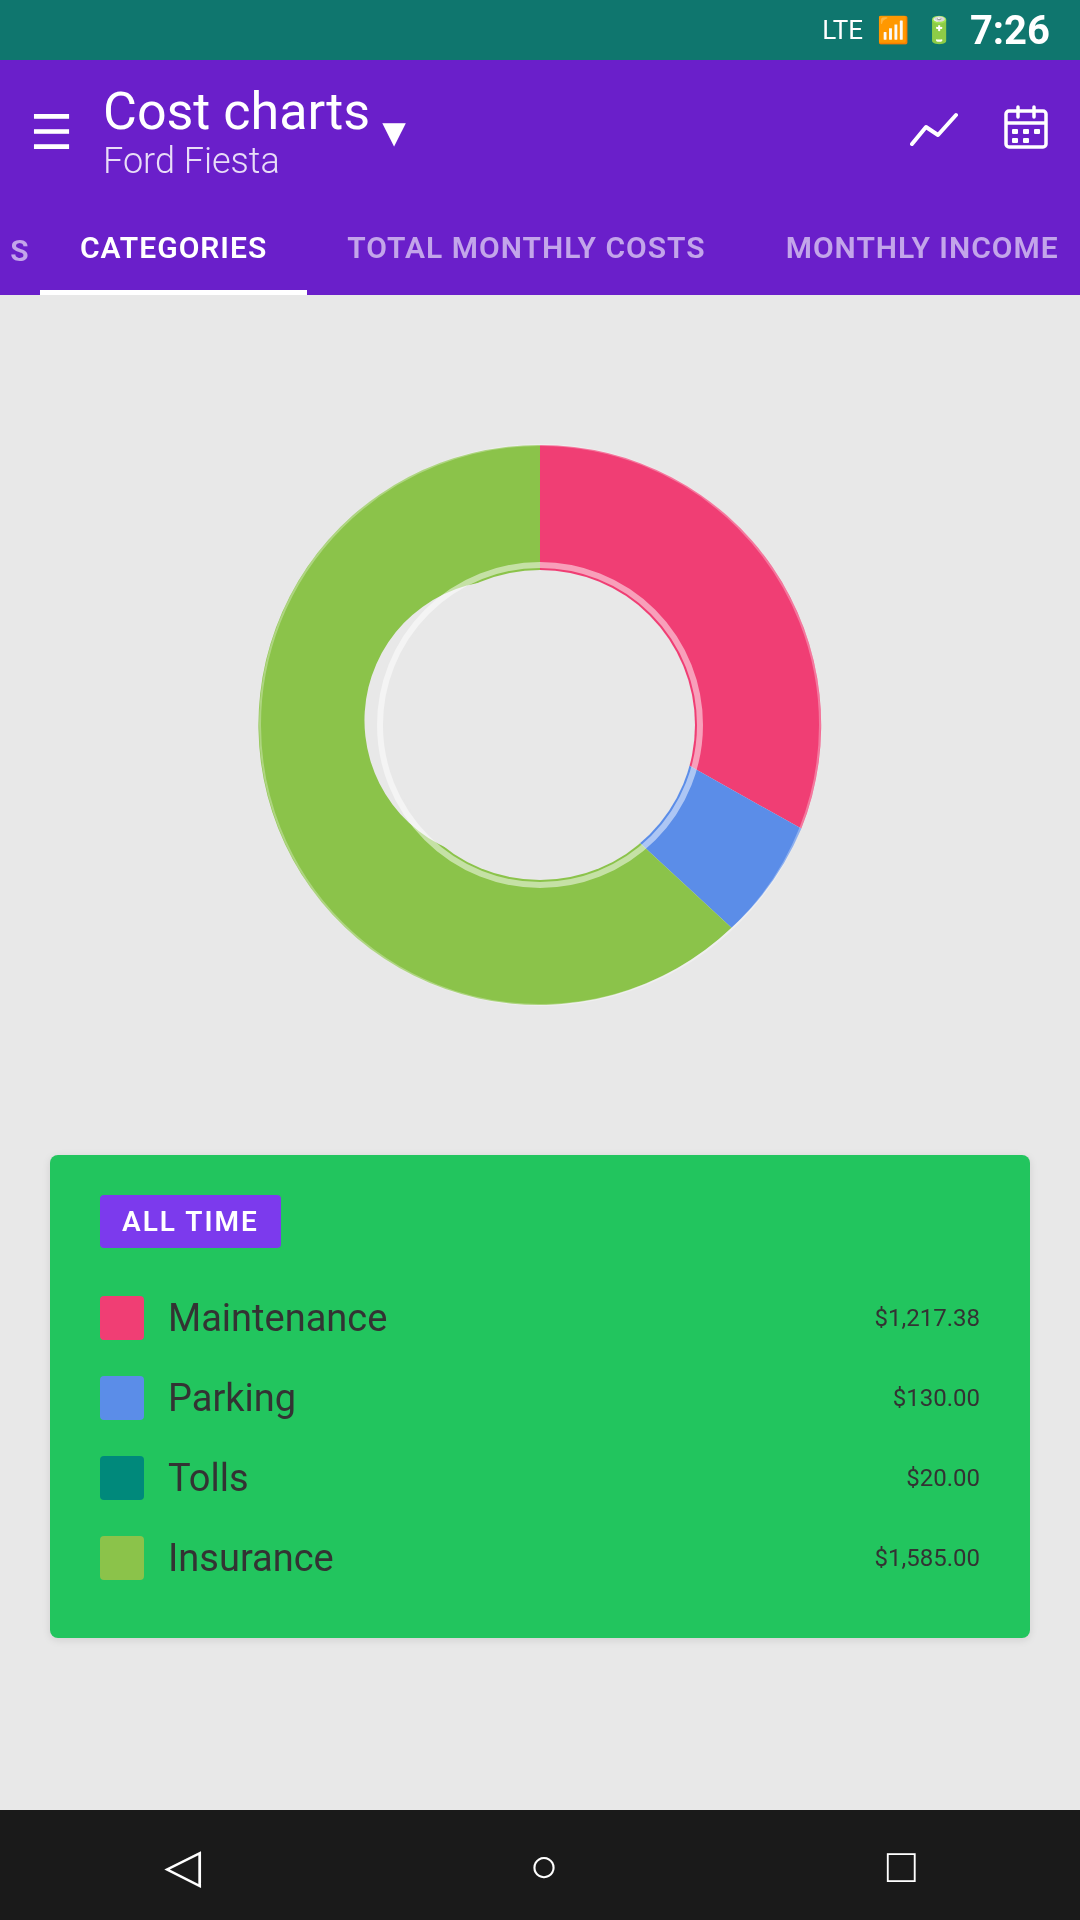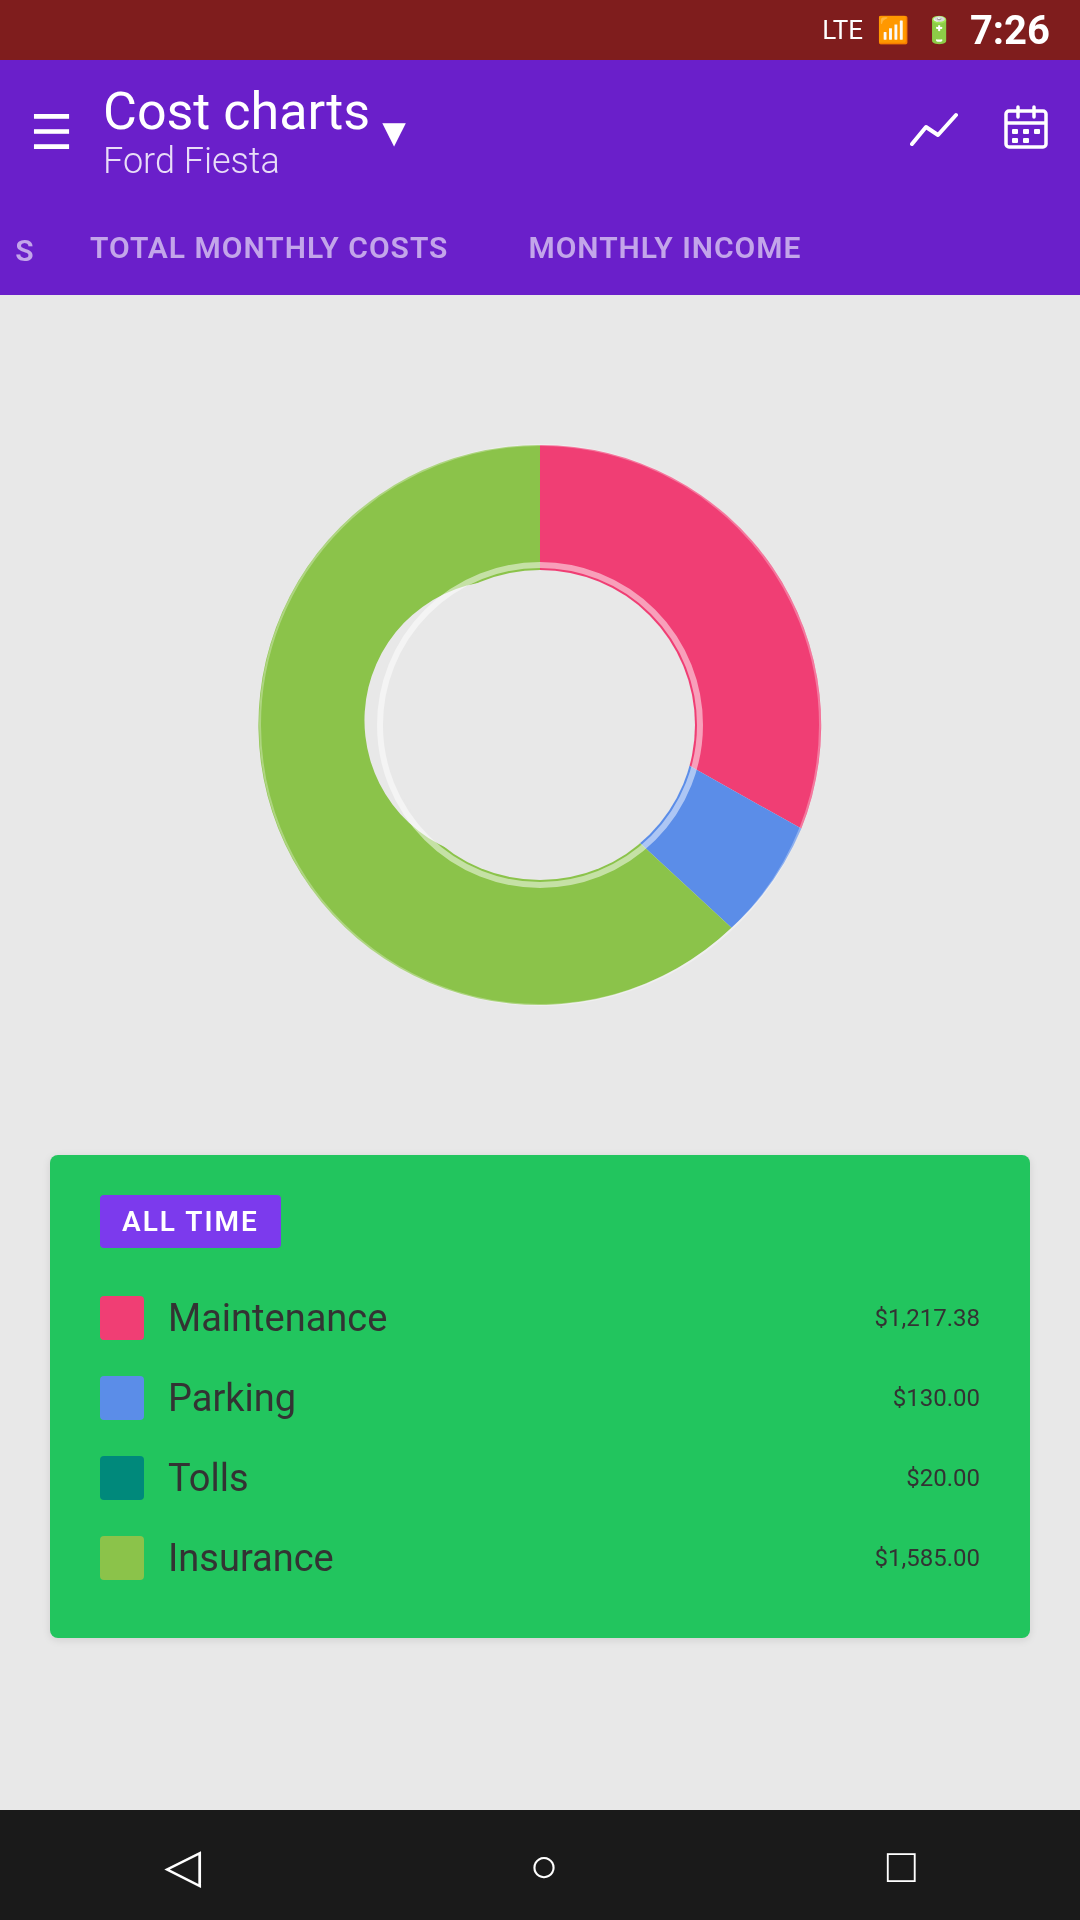--- a/index.html
+++ b/index.html
@@ -7,21 +7,21 @@
     body {
       width: 1080px;
       height: 1920px;
       font-family: 'Roboto', Arial, sans-serif;
       background: #e8e8e8;
       overflow: hidden;
     }
 
     
     .status-bar {
-      background: #7f1d1d;
+      background: #0f766e;
       height: 60px;
       display: flex;
       align-items: center;
       justify-content: flex-end;
       padding: 0 30px;
       gap: 20px;
     }
     .status-bar-icons {
       display: flex;
       align-items: center;
@@ -246,20 +246,23 @@
         <rect x="21" y="35" width="6" height="5" rx="1" fill="white"></rect>
       </svg>
     </span>
   </div>
 </div>
 
 <div class="tab-bar">
   <div class="tab-item-partial">
     <span>S</span>
   </div>
+  <div class="tab-item active">
+    <span>CATEGORIES</span>
+  </div>
   <div class="tab-item">
     <span>TOTAL MONTHLY COSTS</span>
   </div>
   <div class="tab-item">
     <span>MONTHLY INCOME</span>
   </div>
 </div>
 
 <div class="content-scroll">
 

